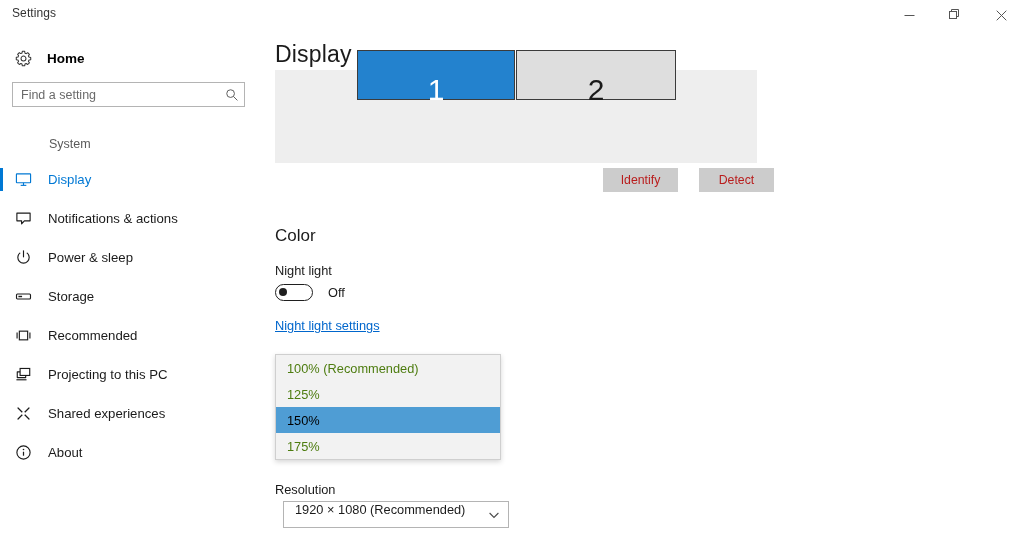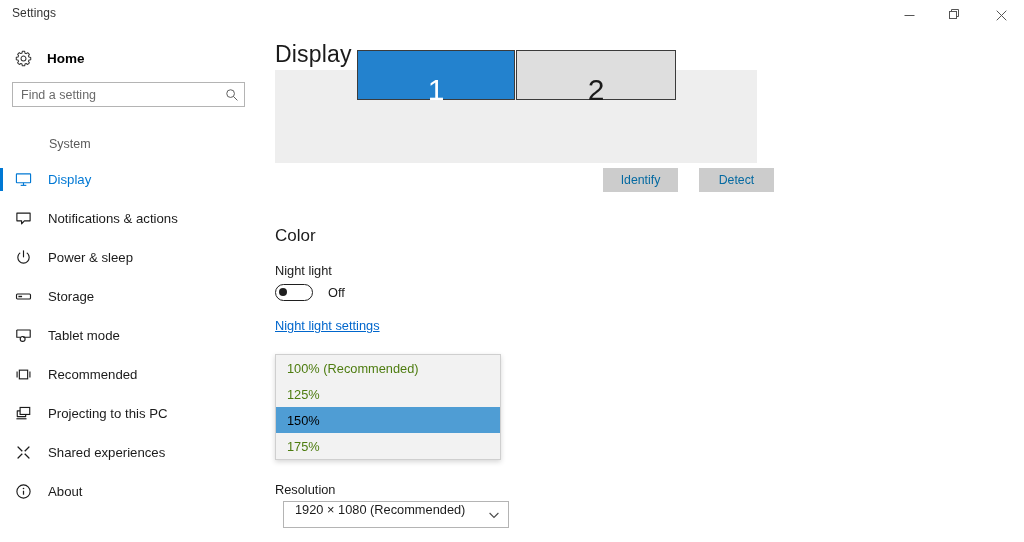--- a/index.html
+++ b/index.html
@@ -105,21 +105,21 @@
   .monitor.m2 {
     left: 241px; top: -20px; width: 160px; height: 50px;
     background: #dedede;
   }
   .monitor.m2 .mon-num { color: #1b1b1b; }
 
   .btn-row { position: absolute; left: 17px; top: 138px; width: 482px; height: 24px; }
   .gbtn {
     position: absolute; top: 0; height: 24px;
     background: #cccccc; border: 1px solid #cccccc;
-    font-family: "Liberation Sans", sans-serif; font-size: 12.3px; color: #0369a1;
+    font-family: "Liberation Sans", sans-serif; font-size: 12.3px; color: #b91c1c;
     display: flex; align-items: center; justify-content: center; cursor: default;
   }
   .gbtn.identify { left: 328px; width: 75px; }
   .gbtn.detect { left: 424px; width: 75px; }
 
   .section-title {
     position: absolute; left: 17px;
     font-size: 17px; color: #1b1b1b; font-weight: 400;
   }
   .field-label {
@@ -260,30 +260,20 @@
       <div class="navitem">
         <span class="nav-icon">
           <svg width="17" height="17" viewBox="0 0 18 18">
             <rect x="1.6" y="6.4" width="14.8" height="5.2" rx="1" fill="none" stroke="currentColor" stroke-width="1.2"></rect>
             <line x1="3.6" y1="9" x2="7.5" y2="9" stroke="currentColor" stroke-width="1.5"></line>
           </svg>
         </span>
         <span class="nav-label">Storage</span>
       </div>
 
-      <div class="navitem">
-        <span class="nav-icon">
-          <svg width="17" height="17" viewBox="0 0 18 18">
-            <path fill="none" stroke="currentColor" stroke-width="1.2" stroke-linejoin="round" d="M1.9 3.2h14.2v7.6H8.4"></path>
-            <path fill="none" stroke="currentColor" stroke-width="1.2" d="M1.9 3.2v7.6h3.6"></path>
-            <circle cx="8.1" cy="12.6" r="2.6" fill="none" stroke="currentColor" stroke-width="1.2"></circle>
-          </svg>
-        </span>
-        <span class="nav-label">Tablet mode</span>
-      </div>
 
       <div class="navitem">
         <span class="nav-icon">
           <svg width="17" height="17" viewBox="0 0 18 18">
             <rect x="4.6" y="4.4" width="8.8" height="9.2" fill="none" stroke="currentColor" stroke-width="1.2"></rect>
             <line x1="2.2" y1="5.8" x2="2.2" y2="12.2" stroke="currentColor" stroke-width="1.2"></line>
             <line x1="15.8" y1="5.8" x2="15.8" y2="12.2" stroke="currentColor" stroke-width="1.2"></line>
           </svg>
         </span>
         <span class="nav-label">Recommended</span>

